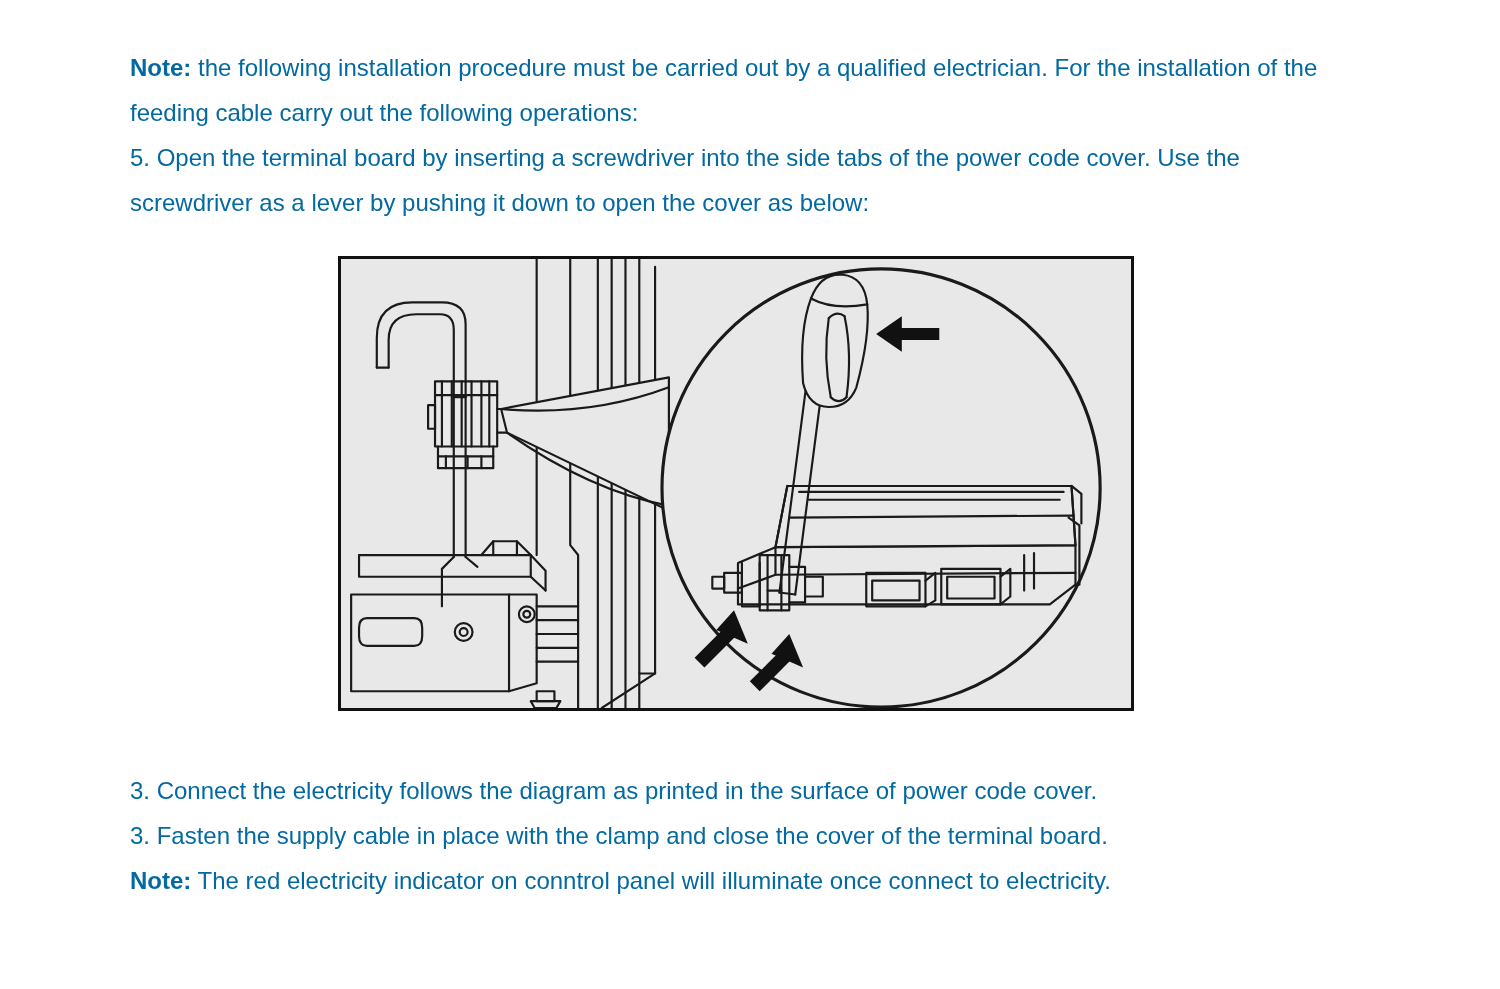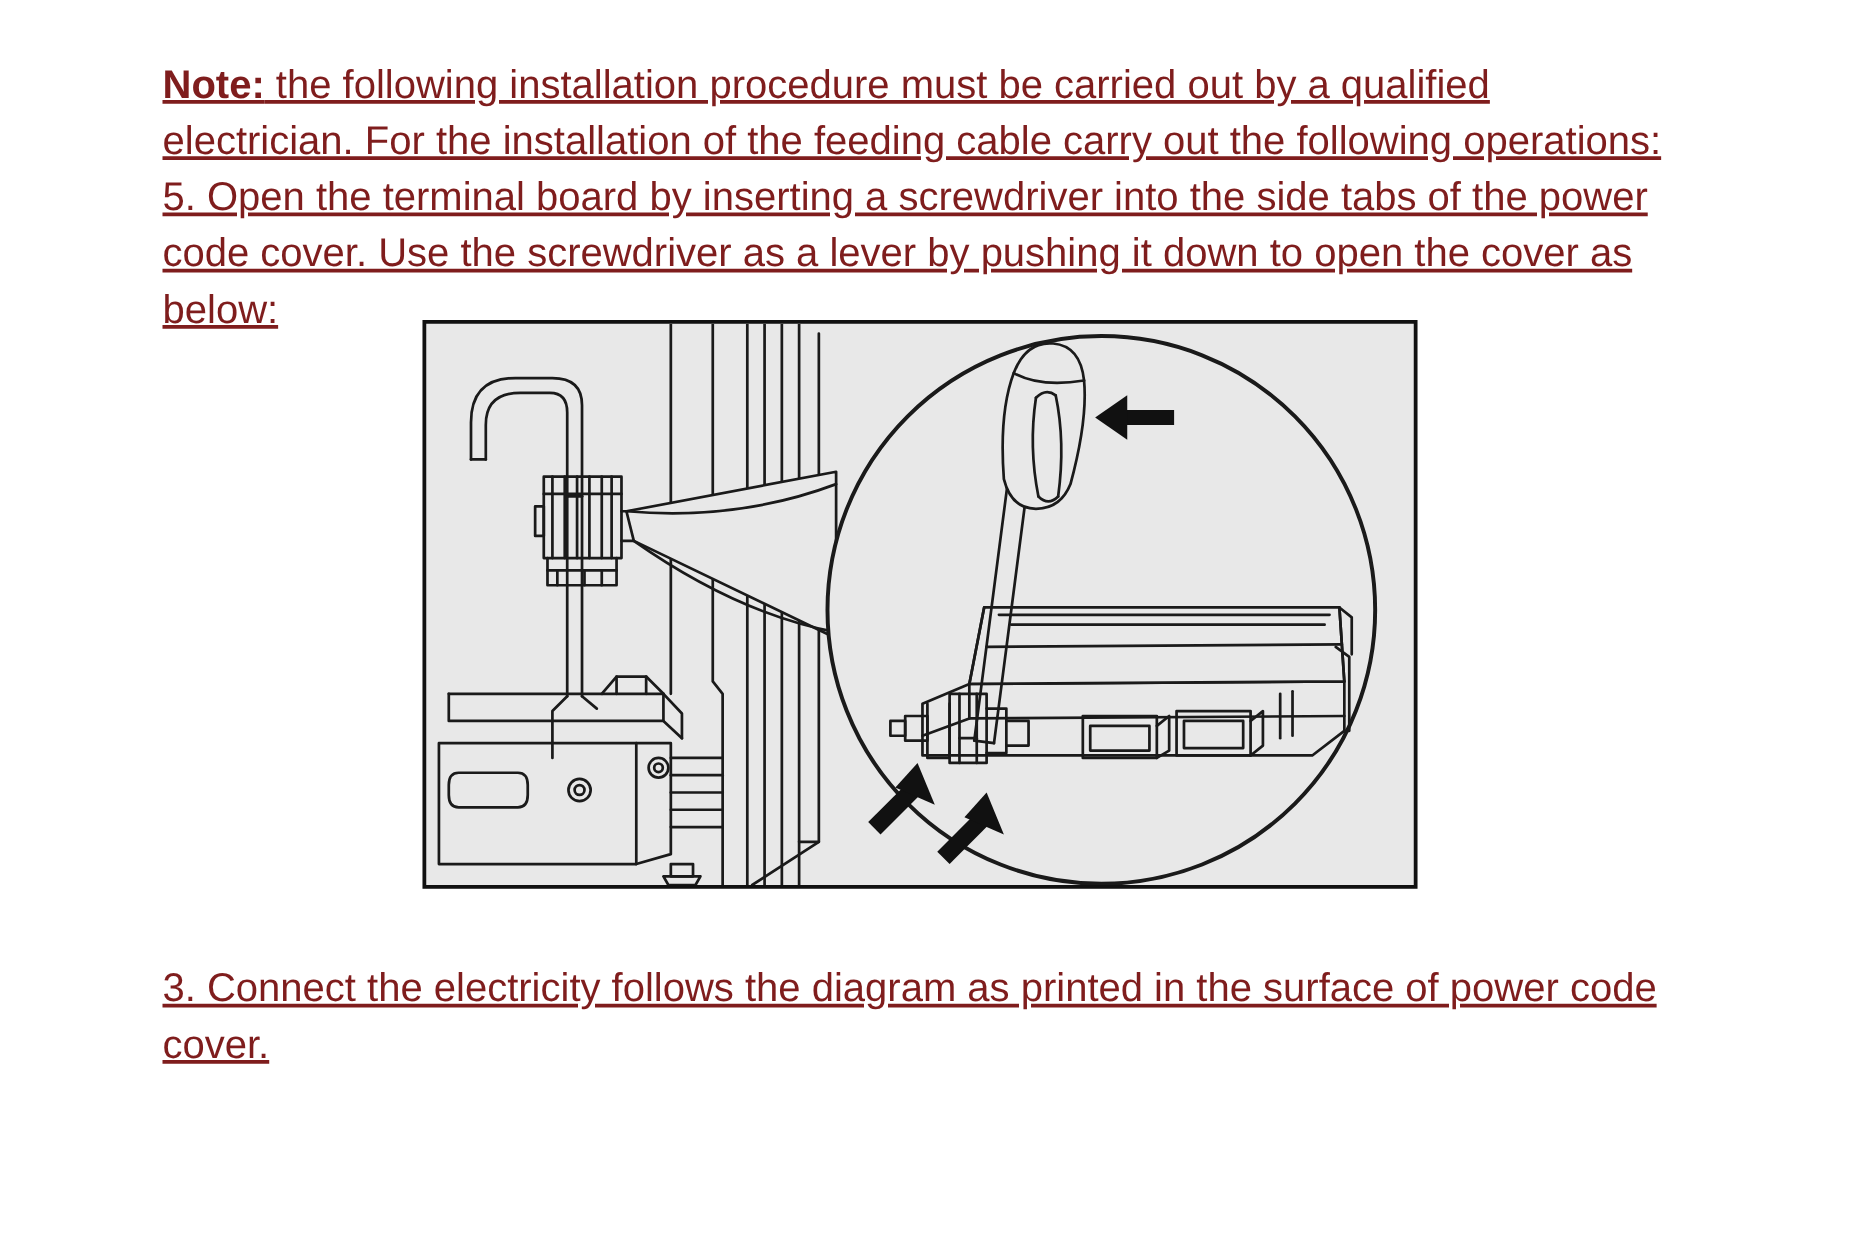--- a/index.html
+++ b/index.html
@@ -18,24 +18,23 @@
   .page {
     position: absolute;
     left: 0; top: 0;
     width: 1500px;
     height: 989px;
   }
   .text-block {
     position: absolute;
     left: 130px;
     width: 1210px;
-    font-size: 32px;
+    font-size: 24px;
     line-height: 45px;
-    color: #7f1d1d;
-    text-decoration: underline;
+    color: #0369a1;
   }
   #intro-block { top: 45px; }
   #closing-block { top: 768px; }
   .para { margin: 0; white-space: normal; }
   .bold { font-weight: bold; }
 
   
   .figure {
     position: absolute;
     left: 338px;
@@ -194,15 +193,17 @@
           <path d="M412 428 L448 392 L458 402 L422 438 Z"></path>
           <path d="M452 380 L466 414 L434 400 Z"></path>
         </g>
 
       </g>
     </svg>
   </div>
 
   <div class="text-block" id="closing-block">
     <p class="para">3. Connect the electricity follows the diagram as printed in the surface of power code cover.</p>
+    <p class="para">3. Fasten the supply cable in place with the clamp and close the cover of the terminal board.</p>
+    <p class="para"><span class="bold">Note:</span><span> The red electricity indicator on conntrol panel will illuminate once connect to electricity.</span></p>
   </div>
 
 </div>
 
 </body></html>

